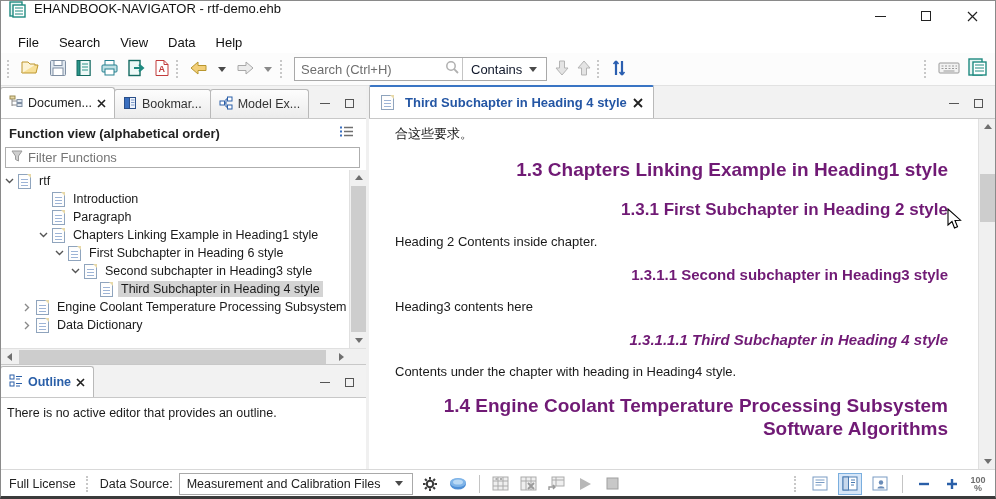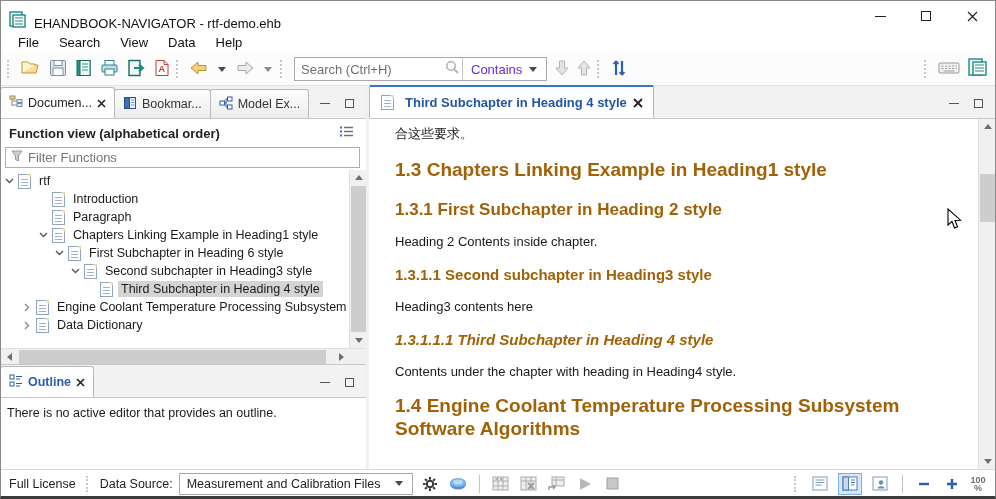--- a/index.html
+++ b/index.html
@@ -3,40 +3,40 @@
 <meta charset="utf-8">
 <style>
   * { box-sizing: border-box; margin: 0; padding: 0; }
   html,body { background:#cfcfcf; font-family:"Liberation Sans", sans-serif; }
   .window {
     position:relative; width:996px; height:499px; background:#fff;
     border:1px solid #8a8a8a; border-bottom:3px solid #3b3b3b;
     overflow:hidden; font-size:13px; color:#1a1a1a;
   }
   
-  .titlebar { height:30px; display:flex; align-items:flex-end; background:#fff; padding-left:8px; }
+  .titlebar { height:30px; display:flex; align-items:flex-start; background:#fff; padding-left:8px; }
   .titlebar .title { margin-left:8px; font-size:13px; color:#111; }
   .win-controls { margin-left:auto; display:flex; height:100%; }
   .win-btn { width:46px; height:100%; display:flex; align-items:center; justify-content:center; cursor:default; }
   .glyph-min { width:11px; border-bottom:1px solid #222; }
   .glyph-max { width:10px; height:10px; border:1px solid #222; }
   
   .menubar { height:22px; display:flex; align-items:center; background:#fff; padding-left:8px; gap:2px; }
   .menu-item { padding:2px 9px; font-size:13px; color:#111; }
   
   .toolbar { height:33px; display:flex; align-items:center; background:#fcfcfc; border-bottom:1px solid #e2e2e2; padding:0 4px; }
   .tb-sep { width:6px; height:18px; border-left:2px dotted #c8c8c8; margin:0 4px 0 2px; }
   .tb-btn { display:flex; align-items:center; justify-content:center; padding:2px 3px; border:1px solid transparent; border-radius:2px; }
   .caret-down { width:0; height:0; border-left:4px solid transparent; border-right:4px solid transparent; border-top:5px solid #4a4a4a; margin:0 2px; }
   .caret-down.dim { border-top-color:#8a8a8a; }
   .search-combo { display:flex; align-items:center; border:1px solid #a9a9a9; background:#fff; height:24px; margin:0 4px; }
   .search-input { border:none; outline:none; width:150px; height:20px; font-size:13px; padding:0 6px; font-family:"Liberation Sans",sans-serif; color:#222; }
   .search-input::placeholder { color:#6e6e6e; }
   .combo-div { width:1px; height:22px; background:#c4c4c4; margin:0 4px 0 2px; }
-  .contains { display:flex; align-items:center; gap:5px; padding:0 7px 0 4px; font-size:13px; color:#6d28d9; }
+  .contains { display:flex; align-items:center; gap:5px; padding:0 7px 0 4px; font-size:13px; color:#0f172a; }
   .toolbar .spacer { flex:1; }
   
   .main { display:flex; height:383px; background:#f0f0f0; }
   
   .left { width:368px; display:flex; flex-direction:column; background:#fff; border-right:3px solid #f0f0f0; }
   .tabrow { height:33px; display:flex; align-items:flex-end; background:#f2f2f2; border-bottom:1px solid #c8c8c8; }
   .ptab { height:29px; display:flex; align-items:center; gap:5px; padding:0 8px; font-size:12.5px; color:#333;
           border:1px solid #b9b9b9; border-bottom:none; border-radius:3px 3px 0 0; background:linear-gradient(#fdfdfd,#ececec); margin-left:-1px; }
   .ptab.active { background:#fff; height:31px; color:#222; }
   .tab-min-max { margin-left:auto; display:flex; gap:10px; padding:0 10px 8px 0; }
@@ -74,21 +74,21 @@
   .outline-msg { padding:8px 6px; font-size:12.5px; color:#1a1a1a; background:#fff; flex:1; }
   
   .editor { flex:1; display:flex; flex-direction:column; background:#fff; }
   .etabrow { height:33px; display:flex; align-items:flex-end; background:#f2f2f2; border-bottom:1px solid #c8c8c8; }
   .etab { height:33px; display:flex; align-items:center; gap:6px; padding:0 10px; background:#fff;
           border:1px solid #b9b9b9; border-bottom:none; border-top:2px solid #3a75c4; border-radius:2px 2px 0 0; }
   .etab .elbl { color:#2456a4; font-weight:bold; font-size:13px; }
   .econtent { position:relative; flex:1; overflow:hidden; background:#fff; }
   .edoc { position:absolute; left:0; right:17px; top:0; bottom:0; padding:4px 30px 0 26px; overflow:hidden; }
   .edoc p { font-size:13px; color:#1a1a1a; margin:0 0 0 0; }
-  .edoc .eh { color:#a16207; font-weight:bold; line-height:1.25; }
+  .edoc .eh { color:#701a75; font-weight:bold; line-height:1.25;text-align:right; }
   .eh1 { font-size:19px; margin:15px 0 0 0; }
   .eh2 { font-size:17px; margin:17px 0 0 0; }
   .eh3 { font-size:15px; margin:17px 0 0 0; }
   .eh4 { font-size:15px; font-style:italic; margin:17px 0 0 0; }
   .ep  { margin-top:14px !important; }
   .ecn { margin-top:2px !important; }
   .escroll { position:absolute; right:0; top:0; bottom:0; width:17px; background:#f0f0f0; border-left:1px solid #e0e0e0; }
   
   .statusbar { height:28px; display:flex; align-items:center; background:#fff; border-top:1px solid #d9d9d9; padding:0 8px; gap:6px; font-size:12.5px; color:#222; }
   .sb-sep-dot { width:4px; height:16px; border-left:2px dotted #c8c8c8; margin:0 4px; }

